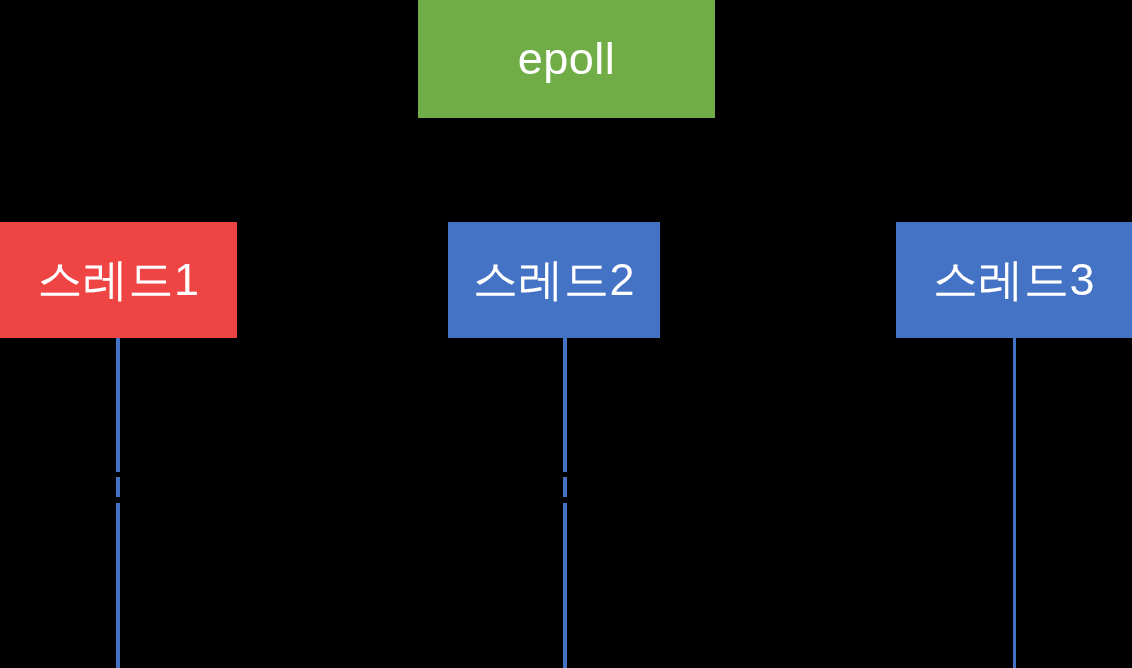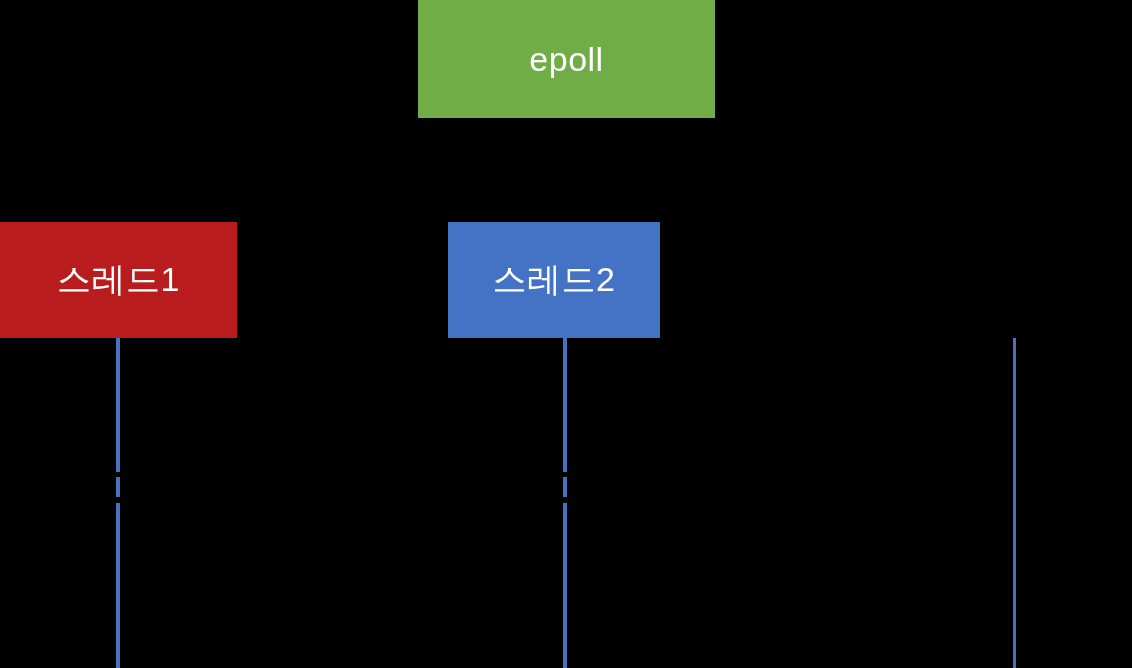--- a/index.html
+++ b/index.html
@@ -14,38 +14,38 @@
     background: #000000;
     overflow: hidden;
     font-family: "Liberation Sans", "DejaVu Sans", sans-serif;
   }
   .node {
     position: absolute;
     display: flex;
     align-items: center;
     justify-content: center;
     color: #FFFFFF;
-    font-size: 34px;
+    font-size: 45px;
     font-weight: 400;
     letter-spacing: 0.5px;
     box-sizing: border-box;
   }
   .node-epoll {
     left: 418px;
     top: 0;
     width: 297px;
     height: 118px;
     background: #70AD47;
   }
   .node-thread1 {
     left: 0;
     top: 222px;
     width: 237px;
     height: 116px;
-    background: #b91c1c;
+    background: #ef4444;
   }
   .node-thread2 {
     left: 448px;
     top: 222px;
     width: 212px;
     height: 116px;
     background: #4472C4;
   }
   .node-thread3 {
     left: 896px;
@@ -77,20 +77,23 @@
   </div>
 
   <div class="node node-thread1">
     <span class="node-label">스레드1</span>
   </div>
 
   <div class="node node-thread2">
     <span class="node-label">스레드2</span>
   </div>
 
+  <div class="node node-thread3">
+    <span class="node-label">스레드3</span>
+  </div>
 
   <div class="vline l1 seg1"></div>
   <div class="vline l1 seg2"></div>
   <div class="vline l1 seg3"></div>
 
   <div class="vline l2 seg1"></div>
   <div class="vline l2 seg2"></div>
   <div class="vline l2 seg3"></div>
 
   <div class="vline l3 segfull"></div>

